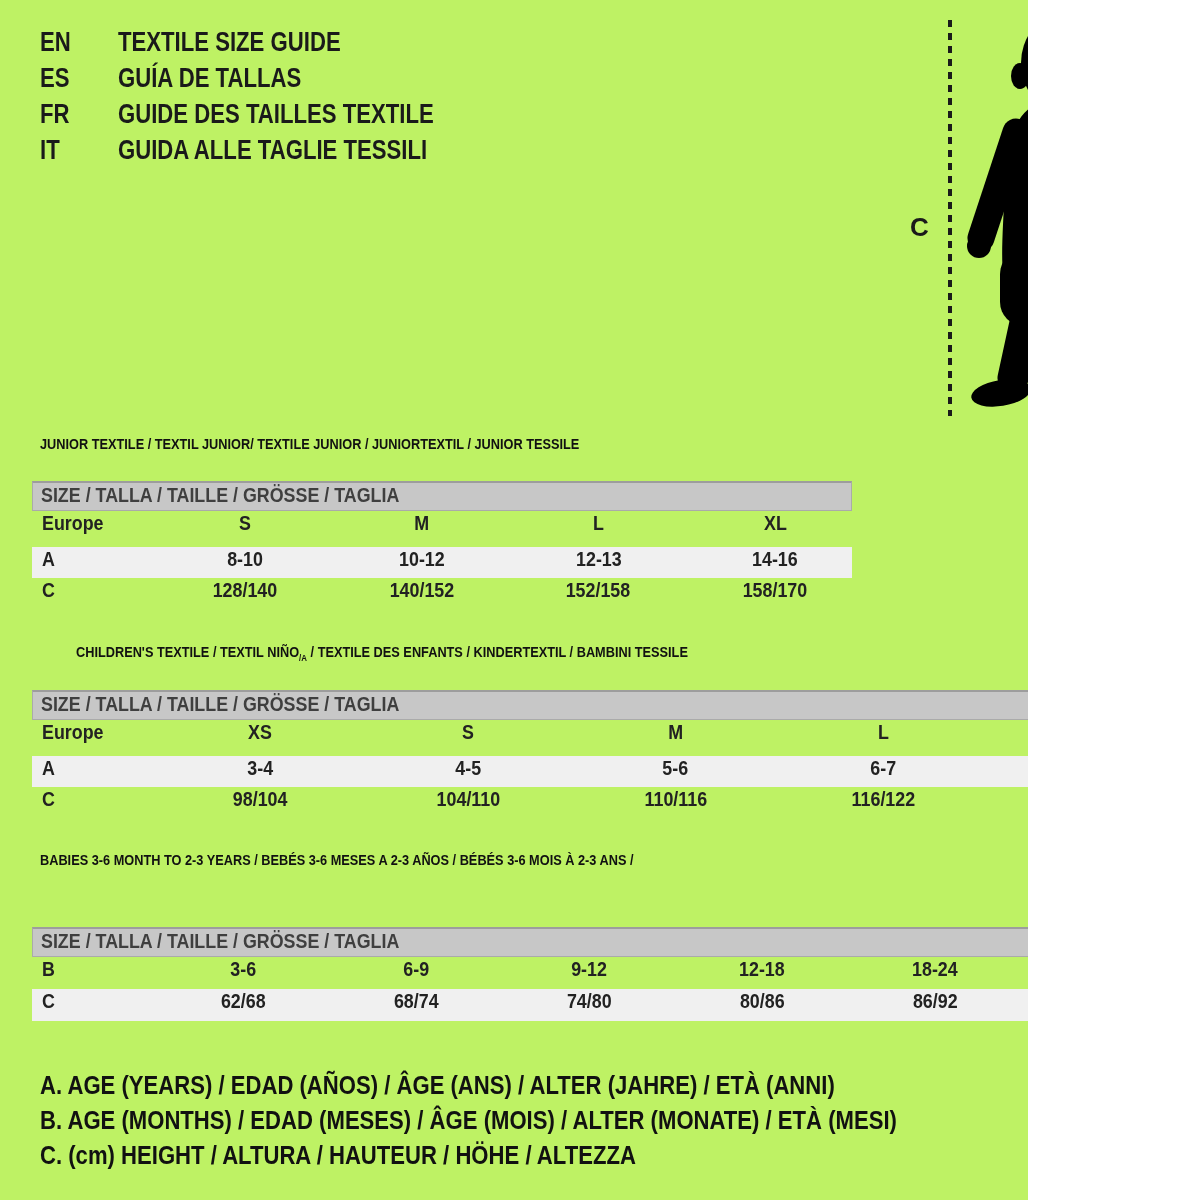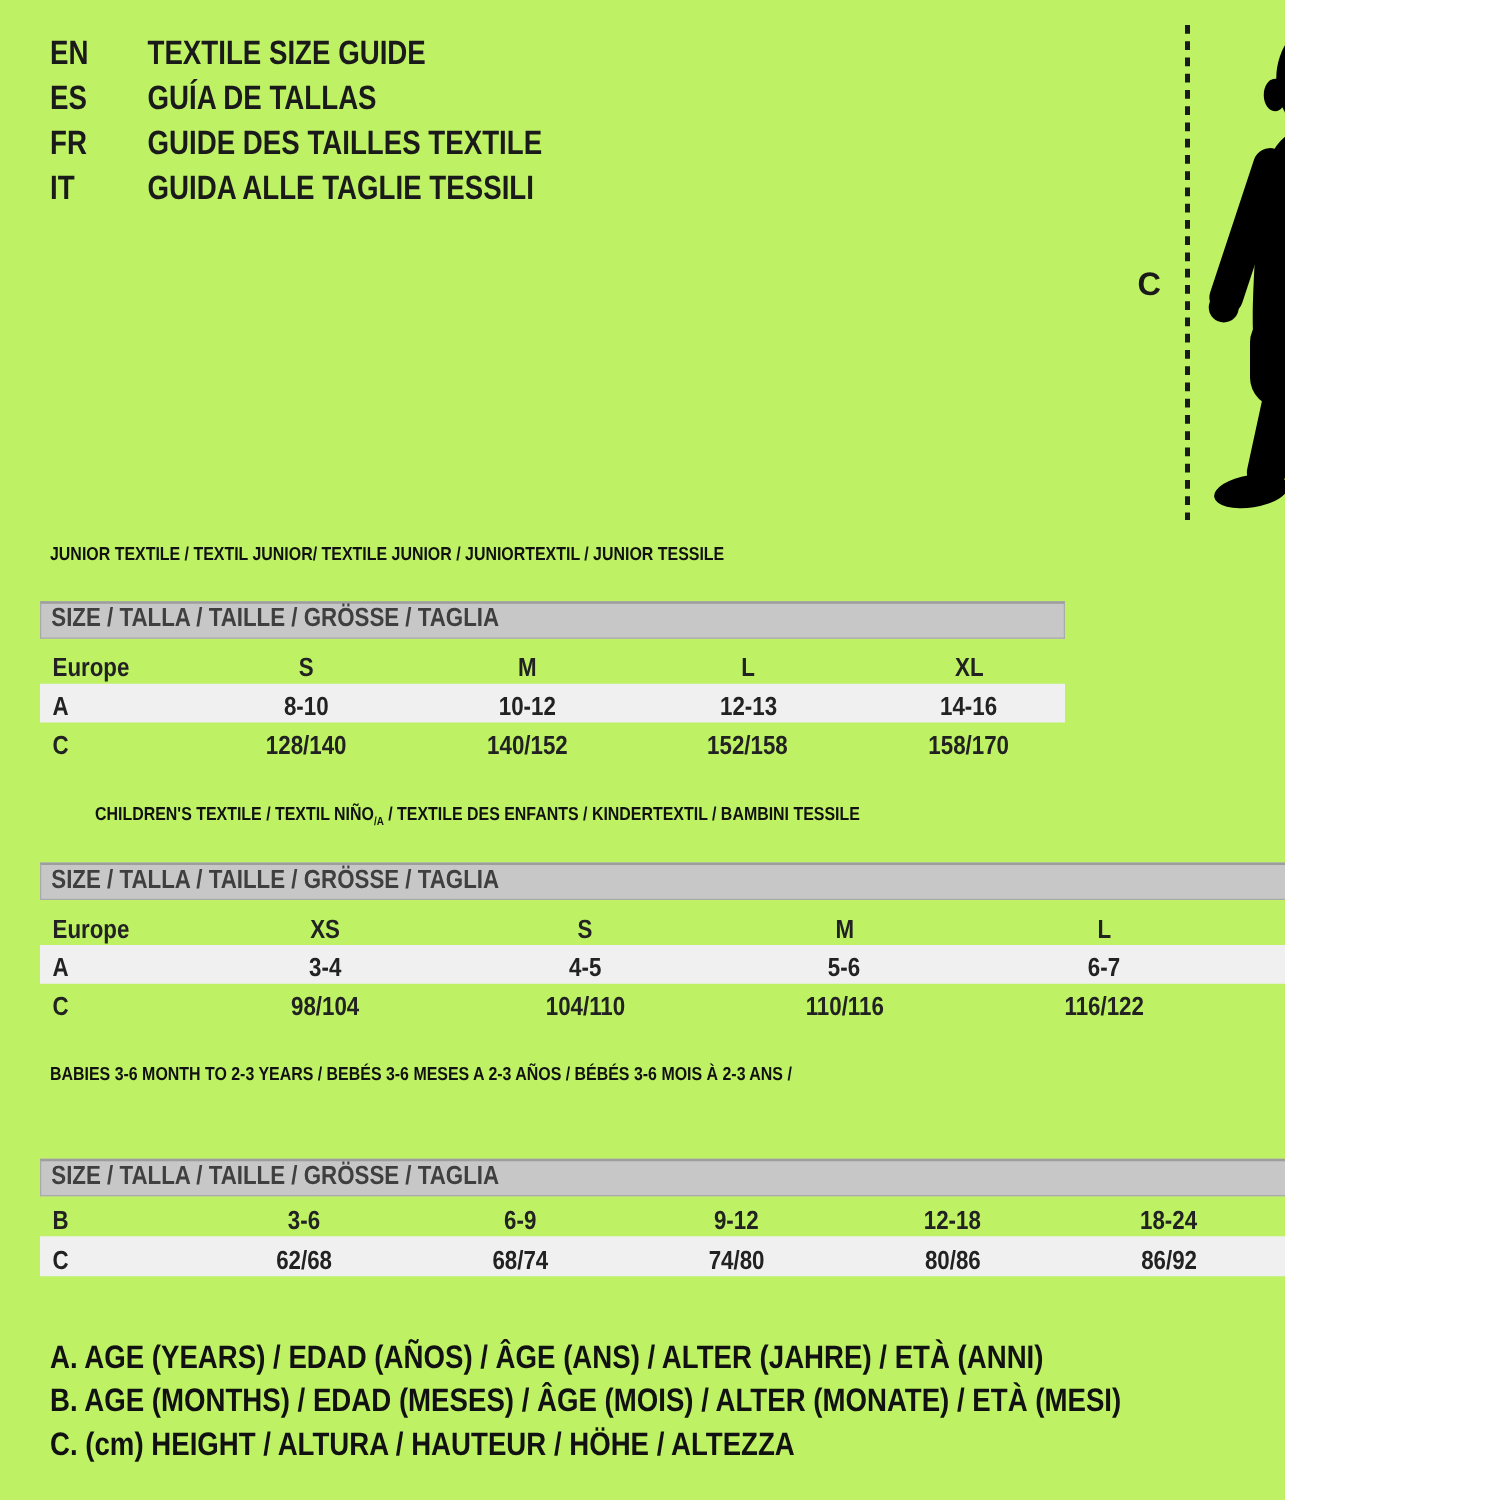--- a/index.html
+++ b/index.html
@@ -37,21 +37,21 @@
   .tbl { position:absolute; left:32px; font-size:21px; font-weight:700; color:#222; }
   .tbl-junior   { top:481px; width:820px; }
   .tbl-children { top:690px; width:1151px; }
   .tbl-babies   { top:927px; width:1151px; }
   .size-bar {
     height:30px; background:#c7c7c7;
     border:1px solid #aaaaaa; border-top:2px solid #9d9d9d;
     display:flex; align-items:flex-start; padding-left:8px;
     color:#3f3f3f;
   }
-  .t-row { display:flex; align-items:flex-end; height:31px;gap:23px; }
+  .t-row { display:flex; align-items:flex-start; height:31px;gap:23px; }
   .t-row-h { height:36px; }
   .t-row.shaded { background:#f0f0f0; }
   .cell-label { width:113px; padding-left:10px; text-align:left; }
   .cell { flex:1; text-align:center; }
 
   
   .footnotes { position:absolute; left:40px; top:1068px; font-size:26px; font-weight:700; color:#111; }
   .footnote { height:35px; display:flex; align-items:center; }
 </style>
 </head>

